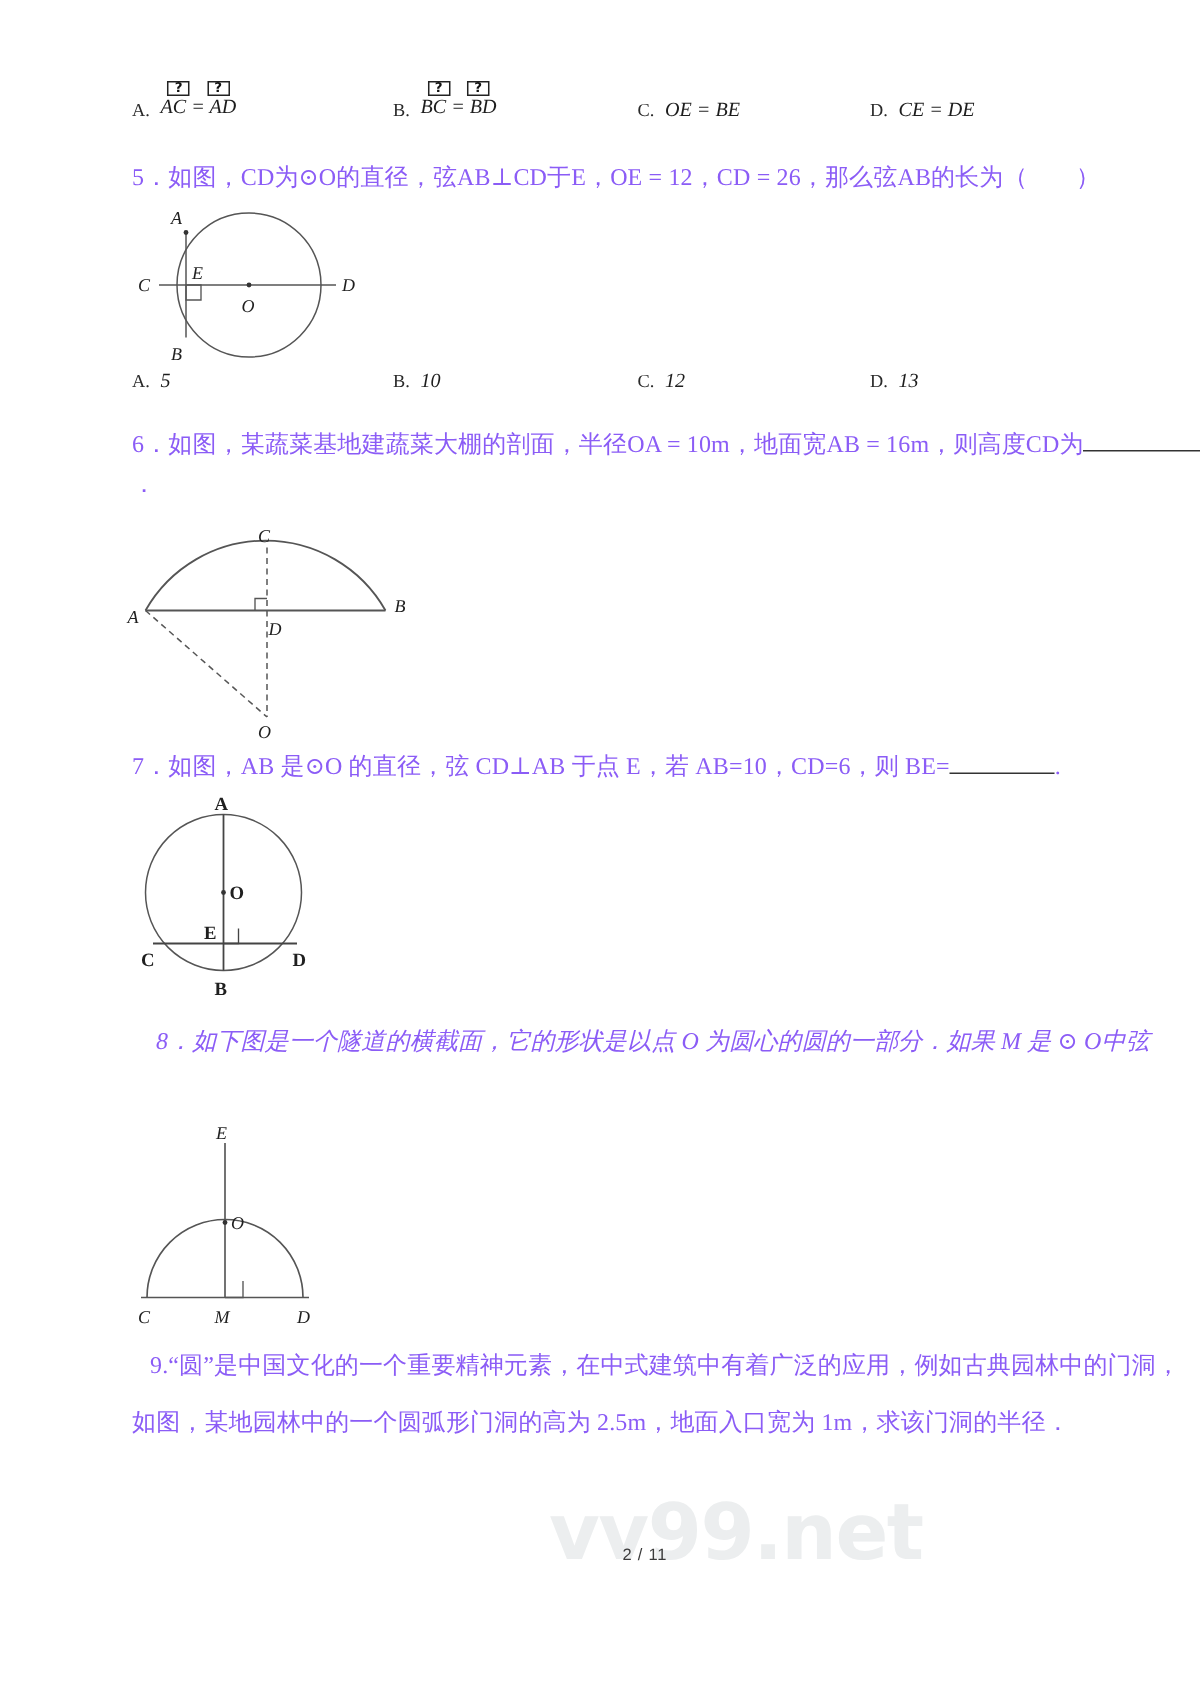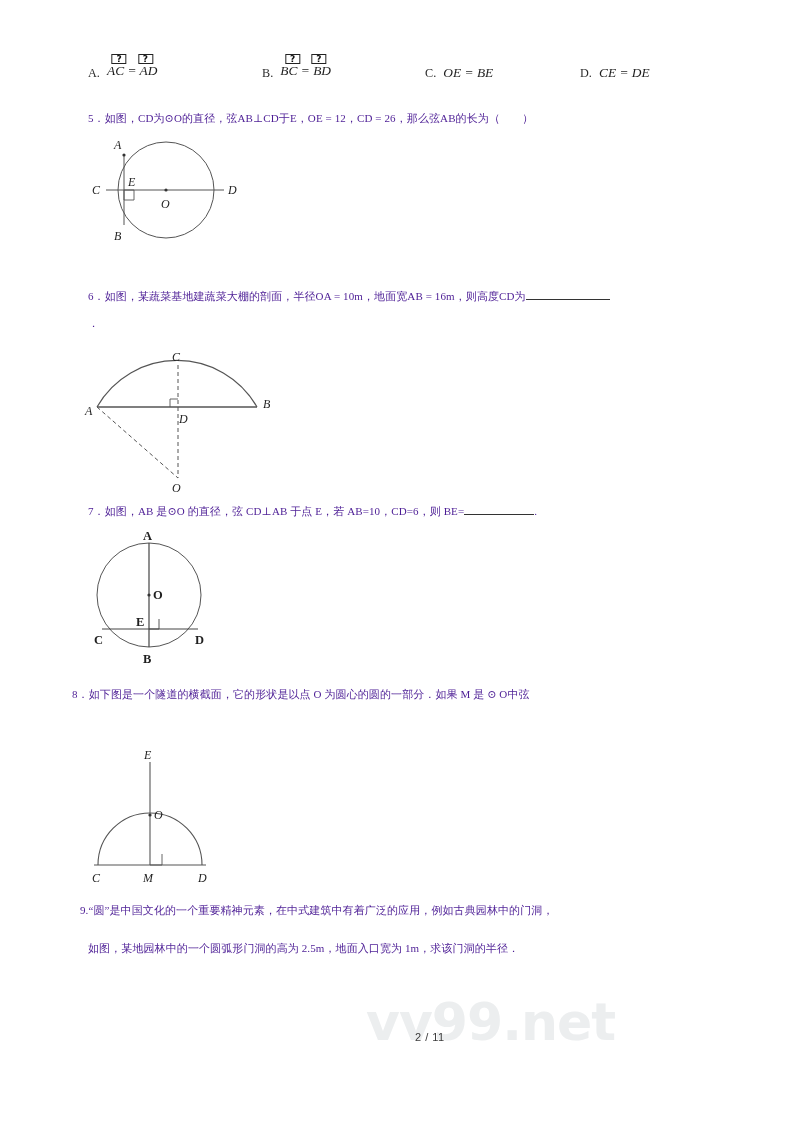--- a/index.html
+++ b/index.html
@@ -33,23 +33,23 @@
     letter-spacing: -1px;
     color: #eceeef;
     line-height: 1;
     white-space: nowrap;
     user-select: none;
     z-index: 0;
   }
   
   .q-line {
     position: absolute;
-    font-size: 11px;
+    font-size: 16px;
     line-height: 17px;
-    color: #4c1d95;
+    color: #8b5cf6;
     white-space: nowrap;
     letter-spacing: 0.1px;
     z-index: 3;
   }
   .blank {
     display: inline-block;
     border-bottom: 1px solid #333;
     vertical-align: baseline;
   }
   
@@ -206,20 +206,38 @@
       <circle cx="36" cy="21" r="1.6" fill="#333"></circle>
       <text class="lbl" x="26" y="15">A</text>
       <text class="lbl" x="26" y="106">B</text>
       <text class="lbl" x="4" y="60">C</text>
       <text class="lbl" x="140" y="60">D</text>
       <text class="lbl" x="40" y="52">E</text>
       <text class="lbl" x="73" y="74">O</text>
     </svg>
   </div>
 
+  <div class="opt-row" style="top:240px;">
+    <div class="opt" style="left:88px; top:6px;">
+      <span class="lab">A.</span>
+      <span class="val">5</span>
+    </div>
+    <div class="opt" style="left:262px; top:6px;">
+      <span class="lab">B.</span>
+      <span class="val">10</span>
+    </div>
+    <div class="opt" style="left:425px; top:6px;">
+      <span class="lab">C.</span>
+      <span class="val">12</span>
+    </div>
+    <div class="opt" style="left:580px; top:6px;">
+      <span class="lab">D.</span>
+      <span class="val">13</span>
+    </div>
+  </div>
 
   <div class="q-line" style="left:88px; top:288px;">
     <span>6．如图，某蔬菜基地建蔬菜大棚的剖面，半径OA = 10m，地面宽AB = 16m，则高度CD为</span><span class="blank" style="width:84px;"></span>
   </div>
   <div class="q-line" style="left:88px; top:315px;">．</div>
 
   <div class="figure" style="left:85px; top:345px;">
     <svg width="215" height="150" viewBox="0 0 215 150">
 
       <path d="M12 62 A 92 92 0 0 1 172 62" fill="none" stroke="#555" stroke-width="1.2"></path>
@@ -257,21 +275,21 @@
       <circle cx="57" cy="63" r="1.6" fill="#333"></circle>
       <text class="lbl-up" x="51" y="8">A</text>
       <text class="lbl-up" x="51" y="131">B</text>
       <text class="lbl-up" x="2" y="112">C</text>
       <text class="lbl-up" x="103" y="112">D</text>
       <text class="lbl-up" x="44" y="94">E</text>
       <text class="lbl-up" x="61" y="67">O</text>
     </svg>
   </div>
 
-  <div class="q-line" style="left:72px; top:686px;">8．如下图是一个隧道的横截面，它的形状是以点 O 为圆心的圆的一部分．如果 M 是 ⊙ O中弦</div>
+  <div class="q-line" style="left:104px; top:686px;font-style:italic;">8．如下图是一个隧道的横截面，它的形状是以点 O 为圆心的圆的一部分．如果 M 是 ⊙ O中弦</div>
 
   <div class="figure" style="left:88px; top:750px;">
     <svg width="175" height="142" viewBox="0 0 175 142">
 
       <path d="M10 115 A 52 52 0 1 1 114 115" fill="none" stroke="#555" stroke-width="1.1"></path>
 
       <line x1="6" y1="115" x2="118" y2="115" stroke="#555" stroke-width="1.1"></line>
 
       <line x1="62" y1="12" x2="62" y2="115" stroke="#555" stroke-width="1.1"></line>
 
@@ -279,18 +297,18 @@
 
       <circle cx="62" cy="65" r="1.6" fill="#333"></circle>
       <text class="lbl" x="56" y="9">E</text>
       <text class="lbl" x="66" y="69">O</text>
       <text class="lbl" x="4" y="132">C</text>
       <text class="lbl" x="55" y="132">M</text>
       <text class="lbl" x="110" y="132">D</text>
     </svg>
   </div>
 
-  <div class="q-line" style="left:80px; top:902px;">9.“圆”是中国文化的一个重要精神元素，在中式建筑中有着广泛的应用，例如古典园林中的门洞，</div>
+  <div class="q-line" style="left:100px; top:902px;">9.“圆”是中国文化的一个重要精神元素，在中式建筑中有着广泛的应用，例如古典园林中的门洞，</div>
   <div class="q-line" style="left:88px; top:940px;">如图，某地园林中的一个圆弧形门洞的高为 2.5m，地面入口宽为 1m，求该门洞的半径．</div>
 
   <div class="footer" style="left:372px; top:1031px;margin-left:43px;">2 / 11</div>
 
 </div>
 
 </body></html>

